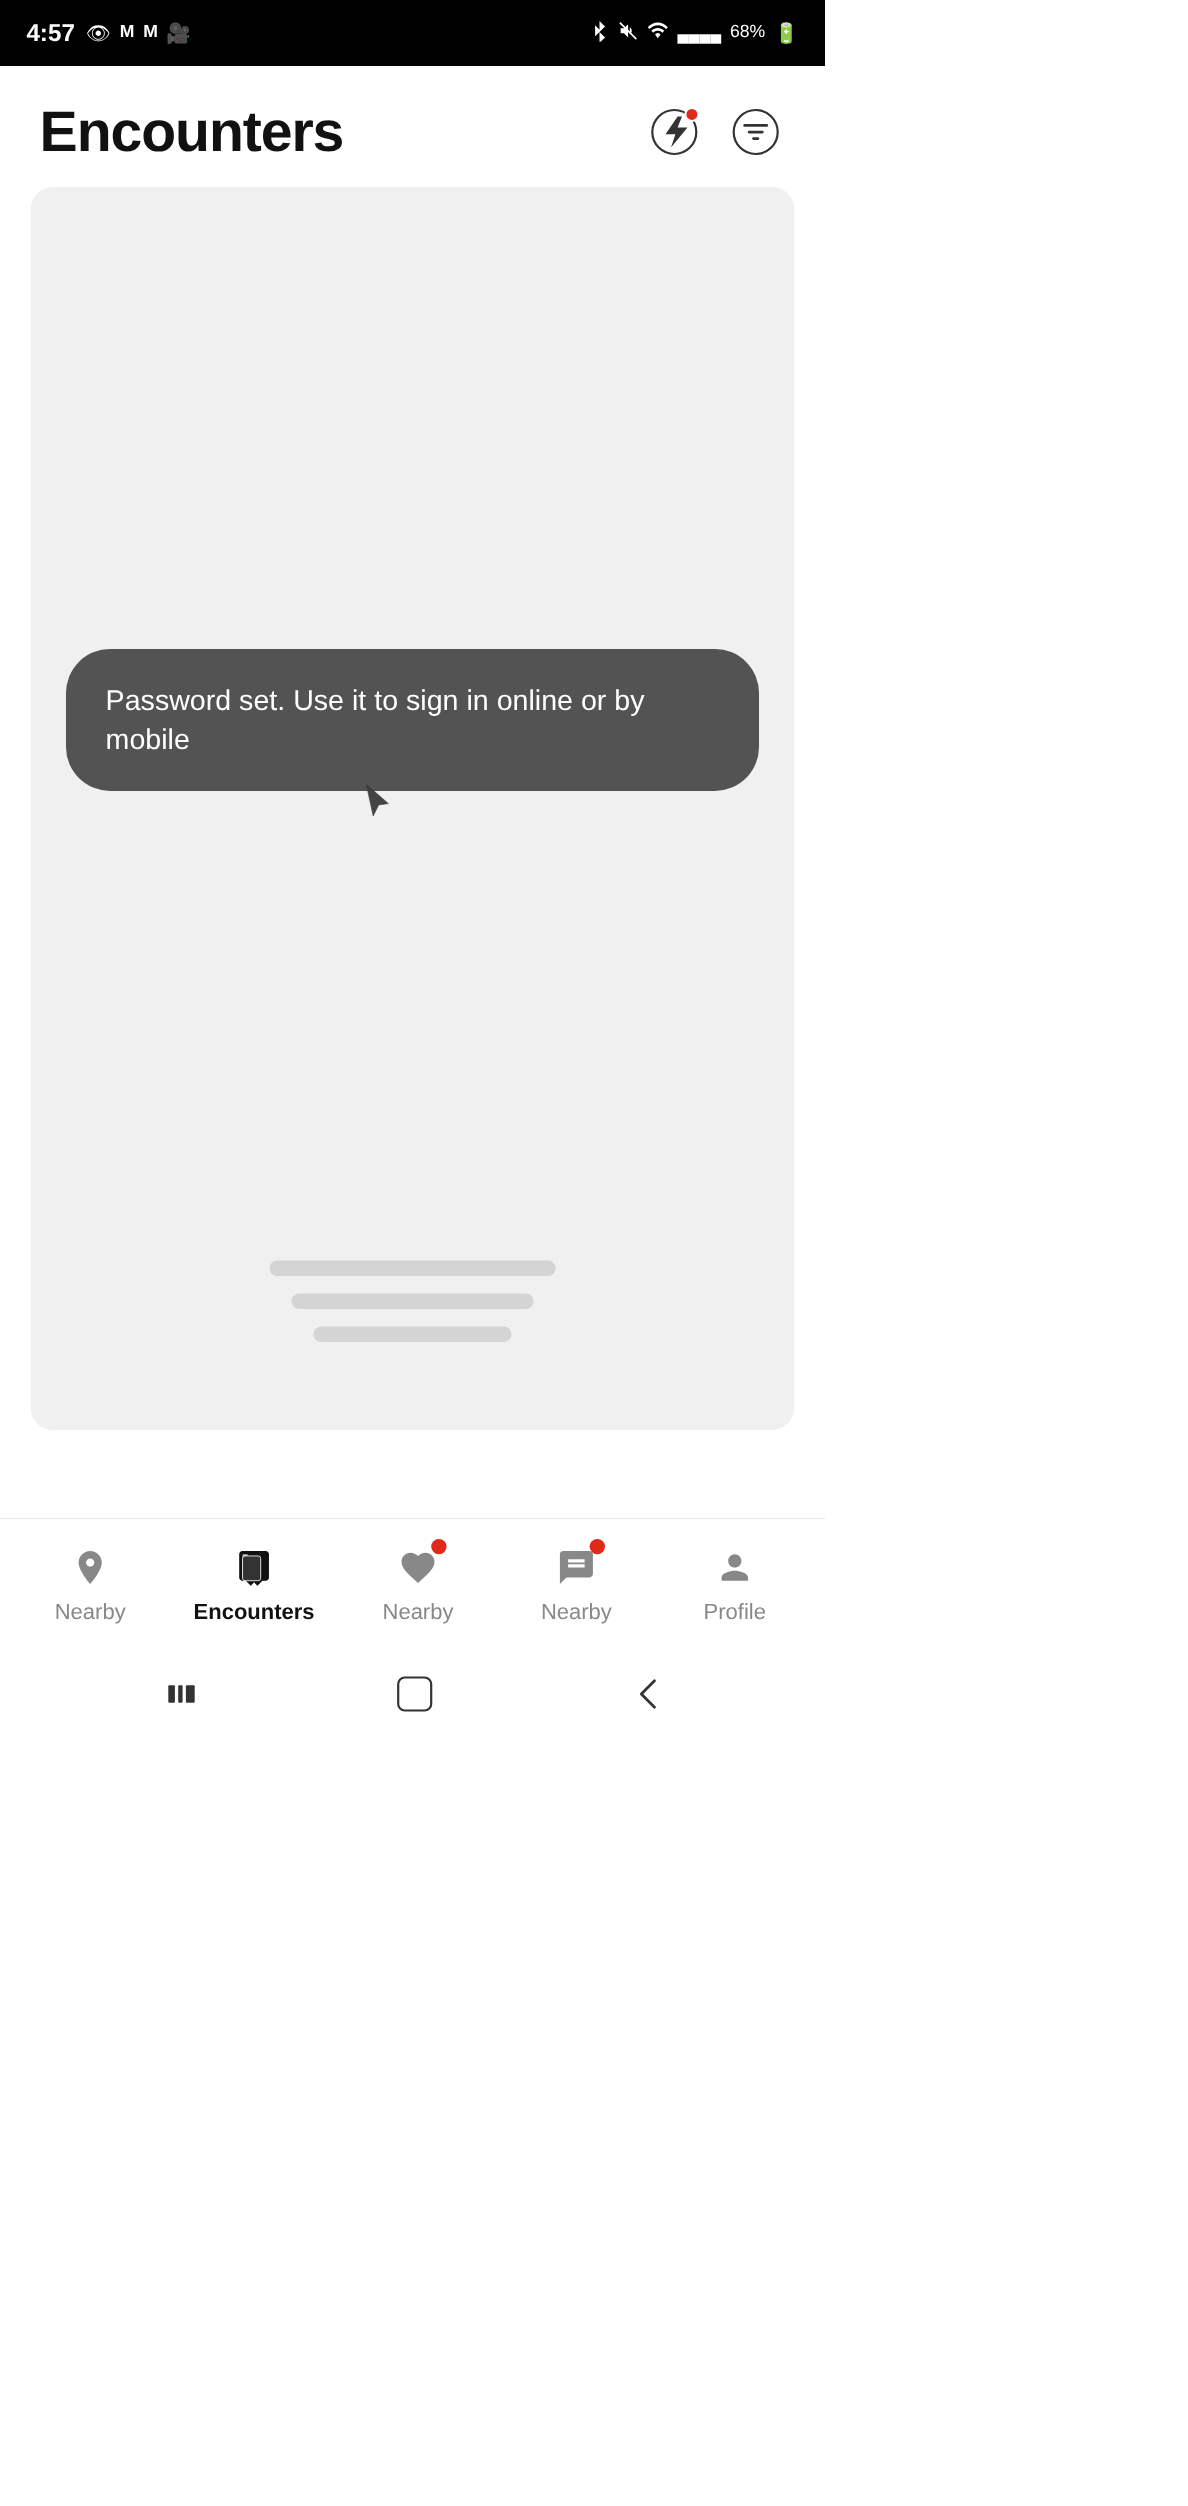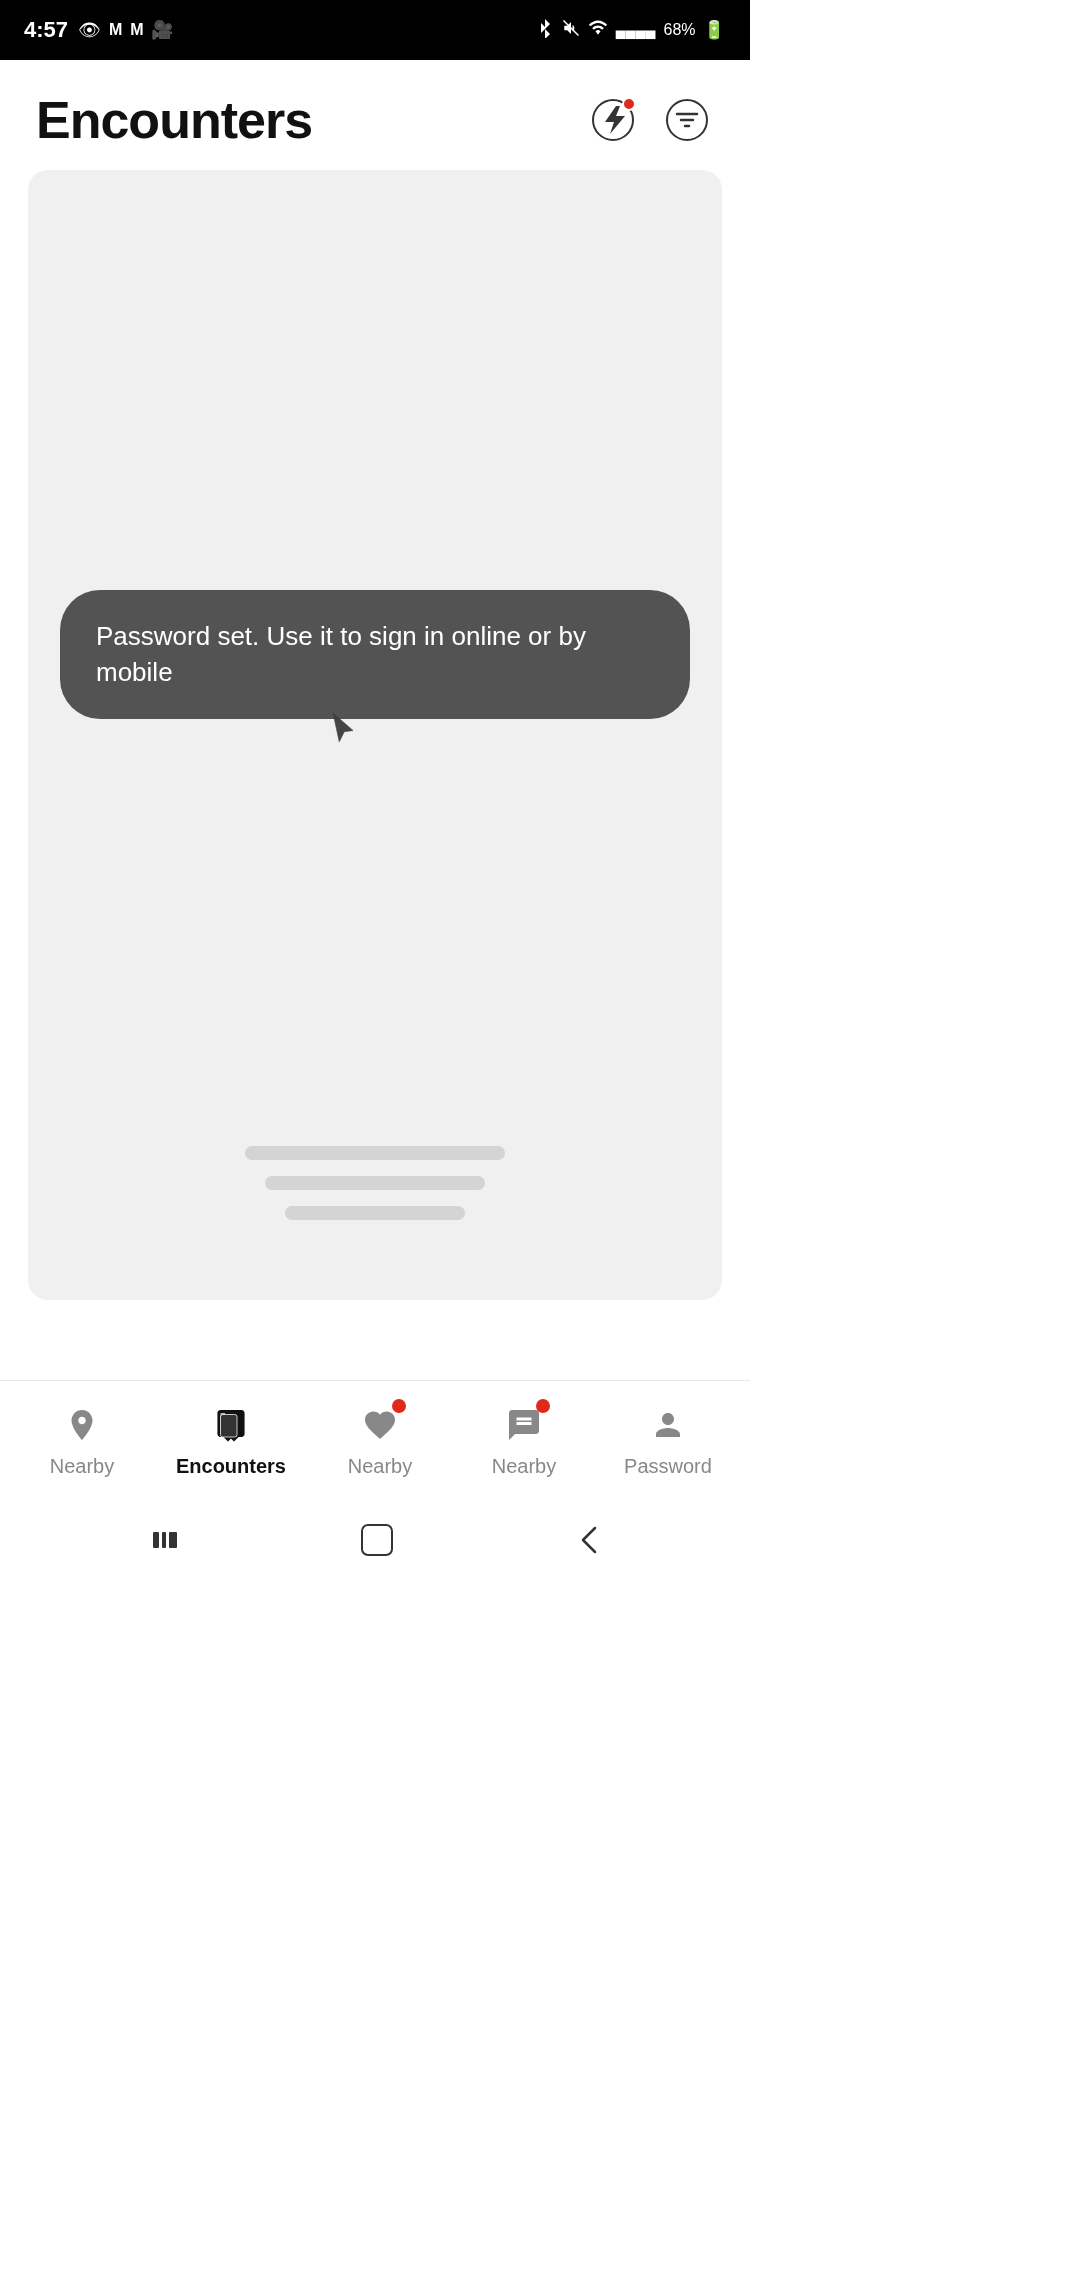--- a/index.html
+++ b/index.html
@@ -384,21 +384,21 @@
     </div>
     <span class="nav-label">Nearby</span>
   </div>
 
   <div class="nav-item">
     <div class="nav-icon">
       <svg viewBox="0 0 24 24" fill="#888888">
           <path d="M12 12c2.21 0 4-1.79 4-4s-1.79-4-4-4-4 1.79-4 4 1.79 4 4 4zm0 2c-2.67 0-8 1.34-8 4v2h16v-2c0-2.66-5.33-4-8-4z"></path>
         </svg>
     </div>
-    <span class="nav-label">Password</span>
+    <span class="nav-label">Profile</span>
   </div>
 
 </div>
 
 <div class="system-nav">
 
   <div class="sys-nav-btn">
     <svg width="28" height="24" viewBox="0 0 28 24" fill="#333333">
       <rect x="2" y="4" width="6" height="16" rx="1"></rect>
       <rect x="11" y="4" width="4" height="16" rx="1"></rect>

